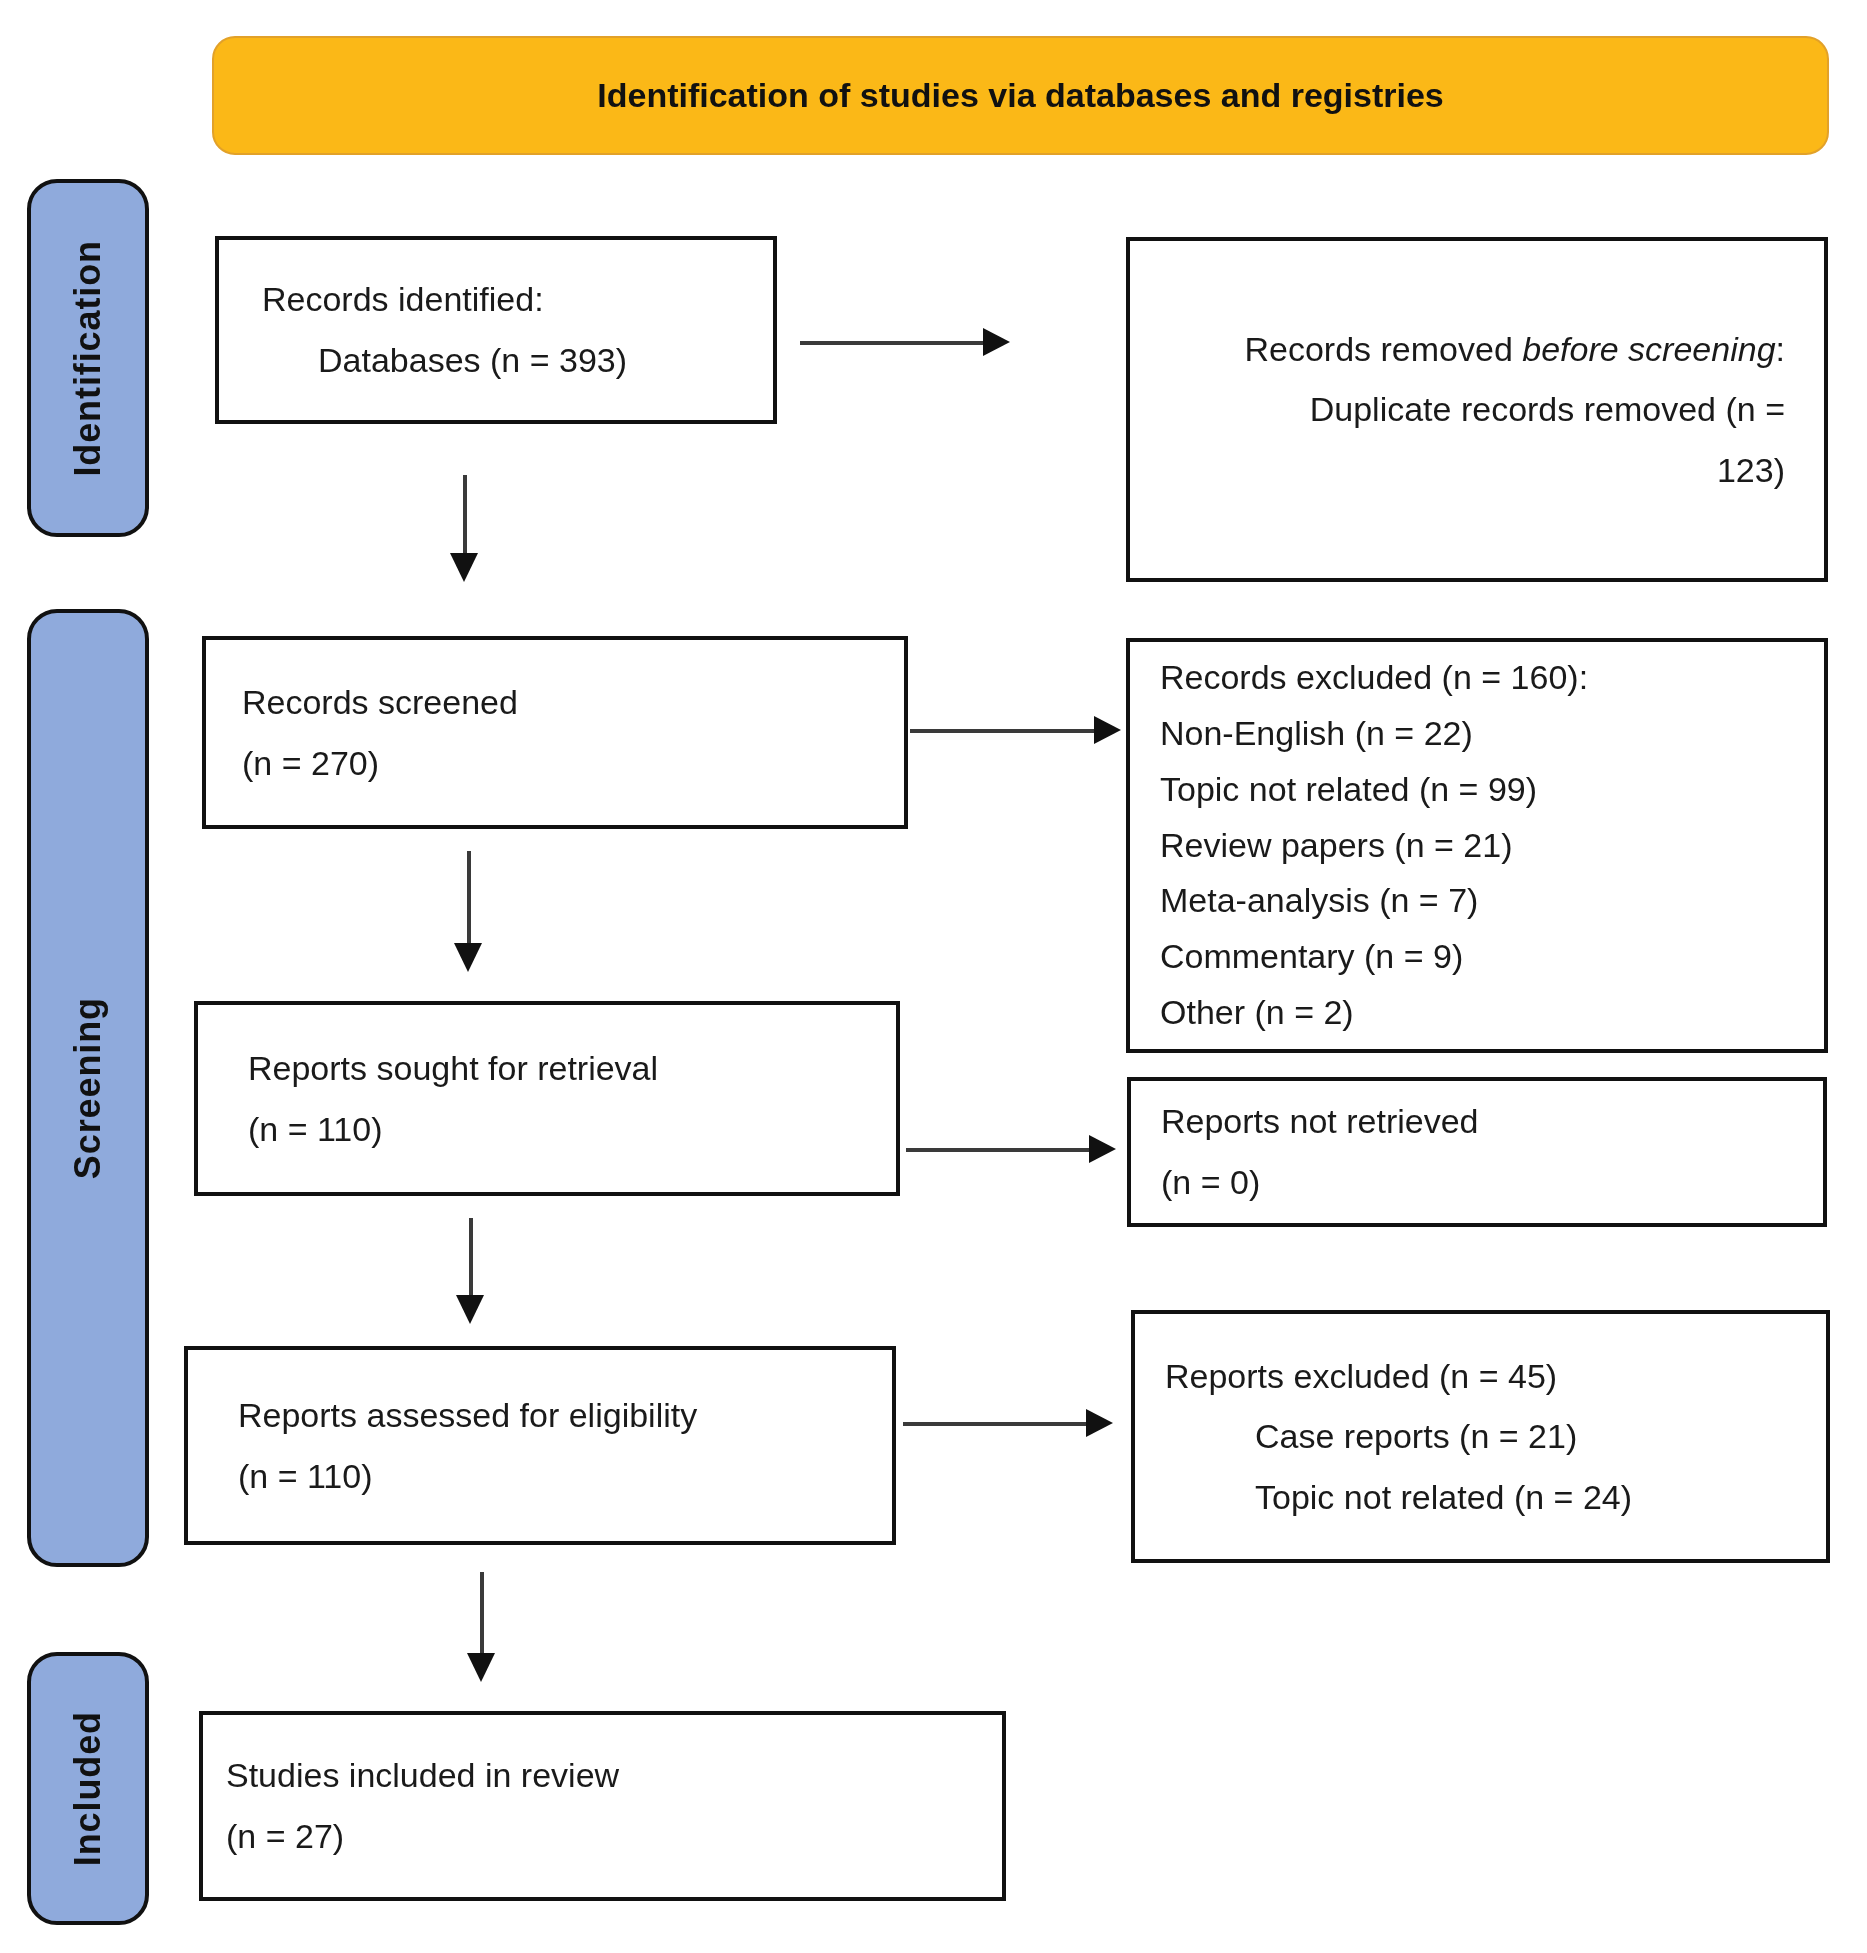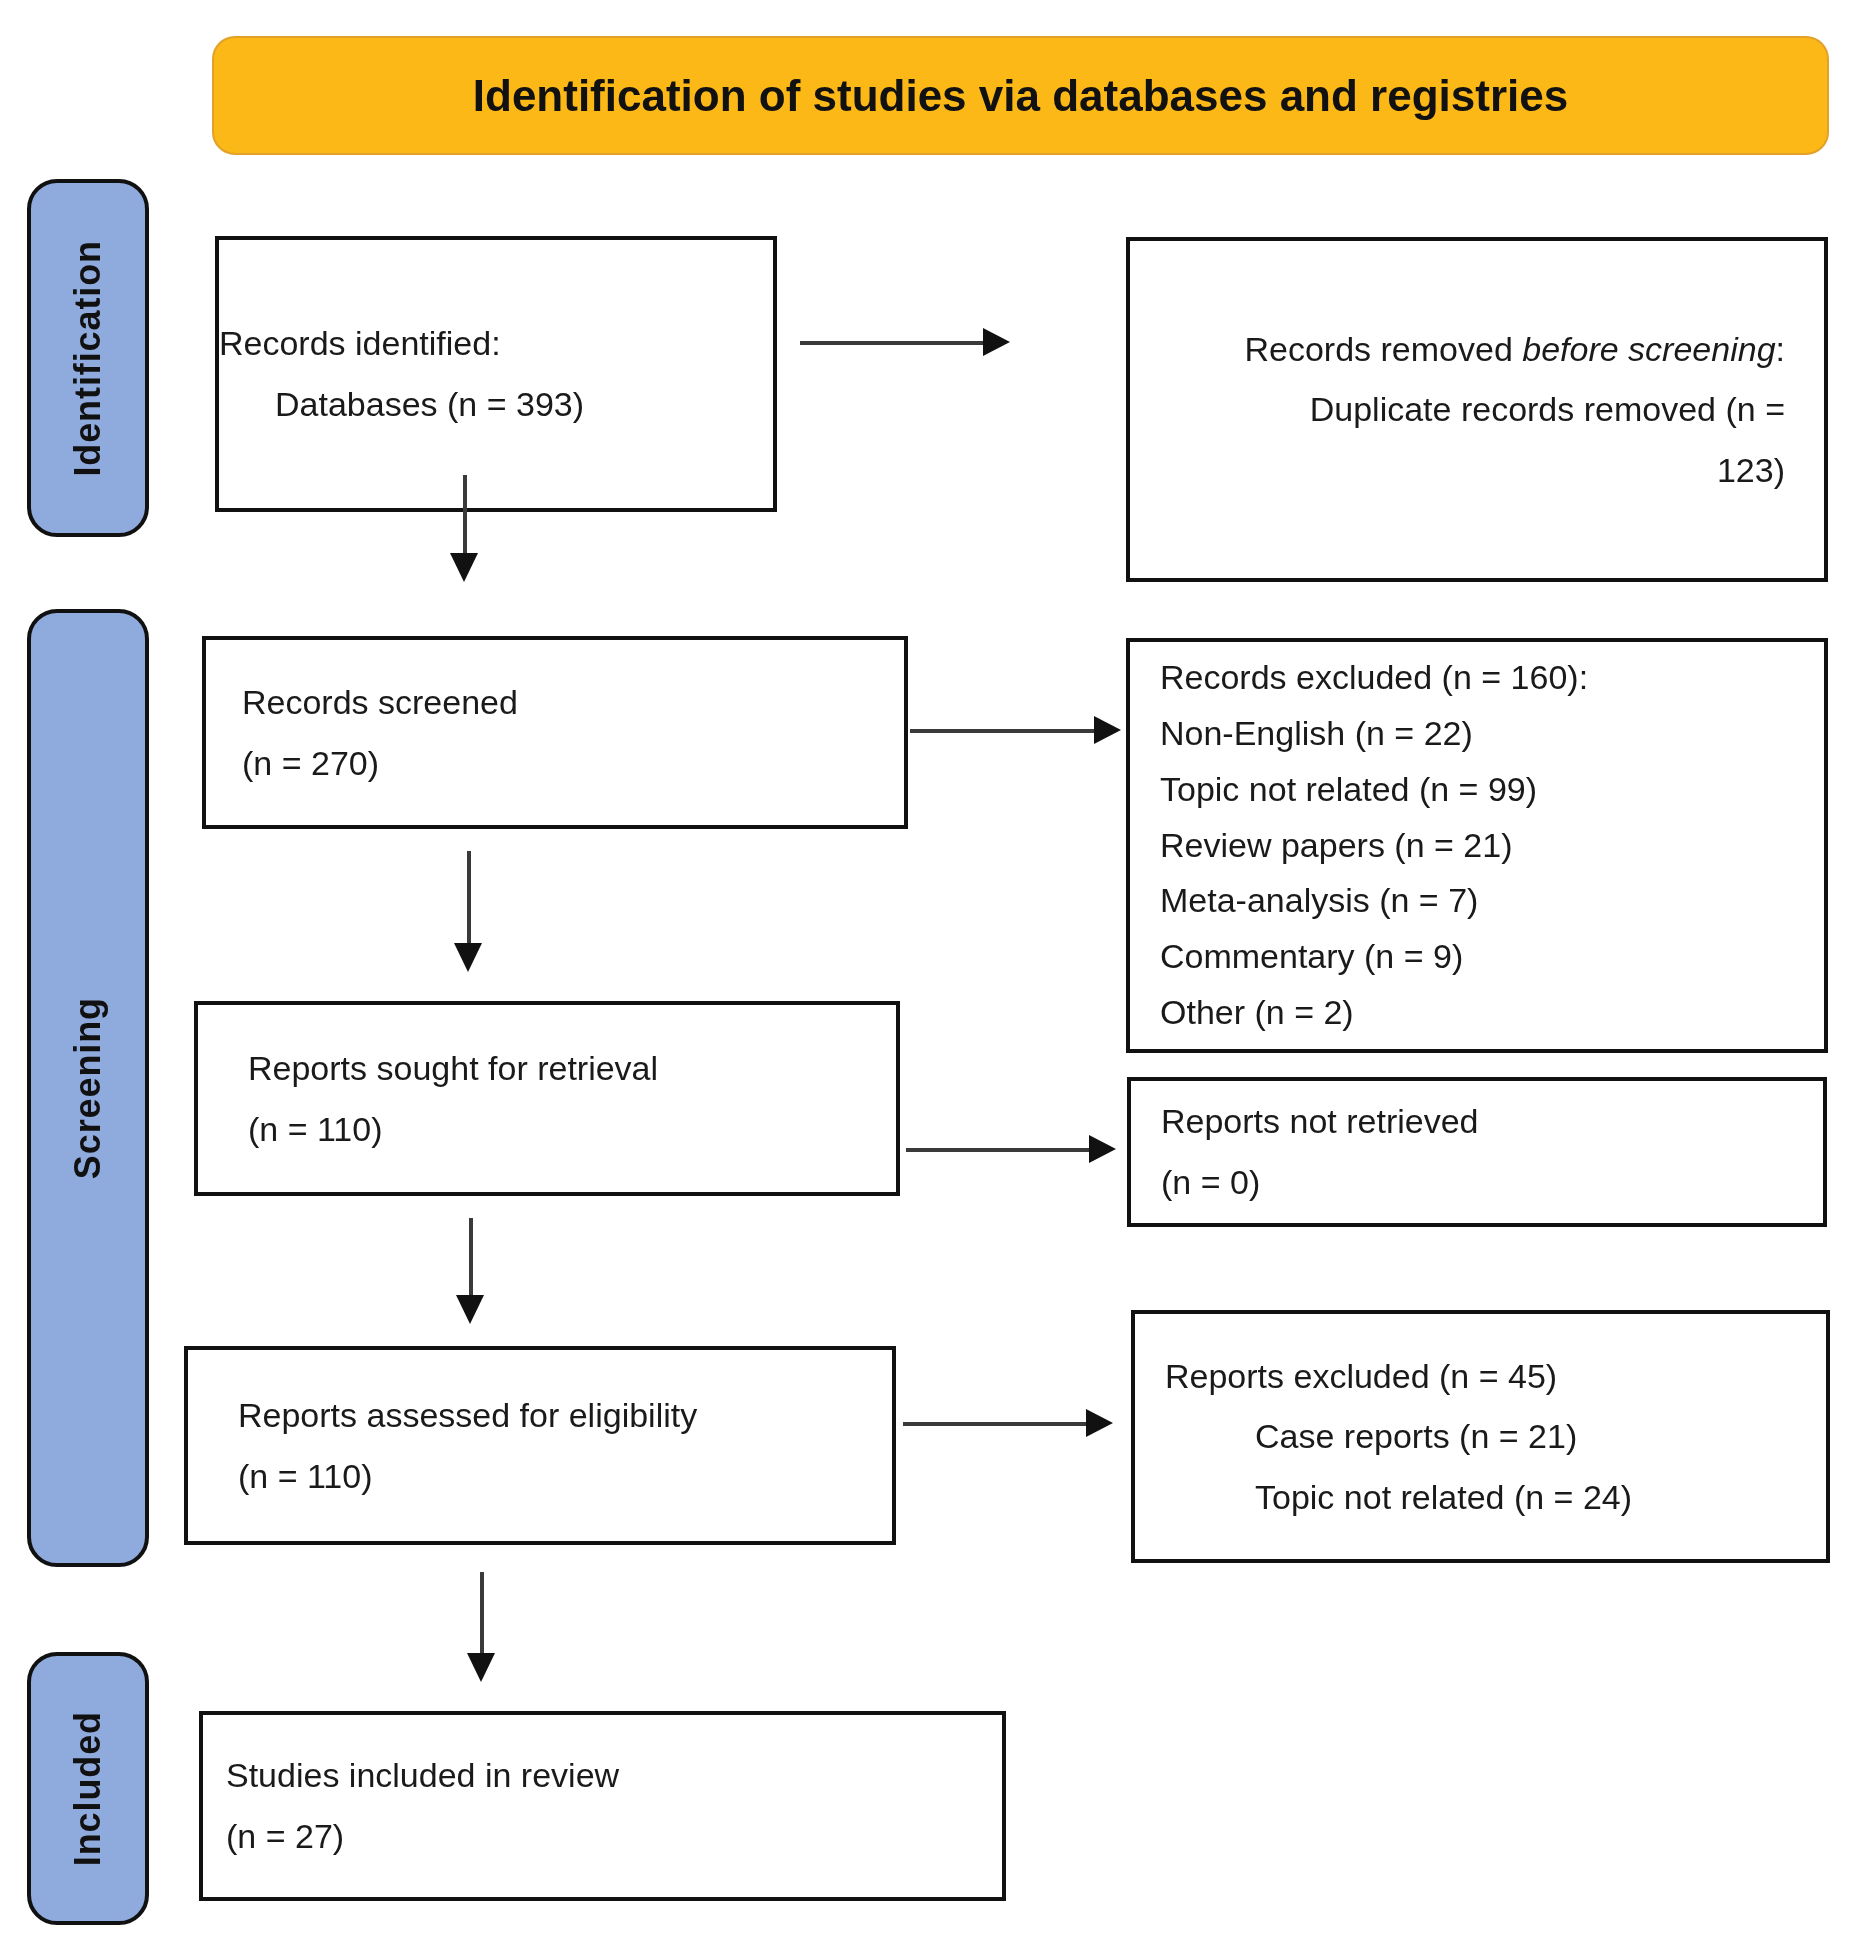--- a/index.html
+++ b/index.html
@@ -6,21 +6,21 @@
   .canvas {
     position:relative; width:1867px; height:1953px; background:#ffffff;
     font-family:"Liberation Sans", sans-serif; color:#1a1a1a;
   }
 
   
   .banner {
     position:absolute; left:212px; top:36px; width:1617px; height:119px;
     background:#FBB817; border:2.7px solid #E2A129; border-radius:23px;
     box-sizing:border-box; display:flex; align-items:center; justify-content:center;
-    font-weight:bold; font-size:44px; color:#111;
+    font-weight:bold; font-size:34px; color:#111;
   }
 
   
   .stage {
     position:absolute; left:27px; width:122px;
     background:#8FAADC; border:4.5px solid #111; border-radius:30px;
     box-sizing:border-box; display:flex; align-items:center; justify-content:center;
   }
   .stage .vtext {
     writing-mode:vertical-rl; transform:rotate(180deg);
@@ -29,21 +29,21 @@
   #stage-identification { top:179px; height:358px; }
   #stage-screening      { top:609px; height:958px; }
   #stage-included       { top:1652px; height:273px; }
 
   
   .fbox {
     position:absolute; background:#fff; border:4.5px solid #111;
     box-sizing:border-box; display:flex; flex-direction:column; justify-content:center;
     font-size:34px; line-height:1.78; color:#1a1a1a;
   }
-  #box-records-identified { left:215px;  top:236px;  width:562px; height:276px; }
+  #box-records-identified { left:215px;  top:236px;  width:562px; height:188px; padding-left:43px; }
   #box-records-removed    { left:1126px; top:237px;  width:702px; height:345px; padding-left:30px; padding-right:39px;align-items:flex-end; }
   #box-records-screened   { left:202px;  top:636px;  width:706px; height:193px; padding-left:36px; }
   #box-records-excluded   { left:1126px; top:638px;  width:702px; height:415px; padding-left:30px; line-height:1.64; }
   #box-reports-sought     { left:194px;  top:1001px; width:706px; height:195px; padding-left:50px; }
   #box-reports-not-retrieved { left:1127px; top:1077px; width:700px; height:150px; padding-left:30px; }
   #box-reports-assessed   { left:184px;  top:1346px; width:712px; height:199px; padding-left:50px; }
   #box-reports-excluded   { left:1131px; top:1310px; width:699px; height:253px; padding-left:30px; }
   #box-studies-included   { left:190px;  top:1711px; width:807px; height:190px; padding-left:23px;margin-left:9px; }
 
   .indent1 { padding-left:56px; }

